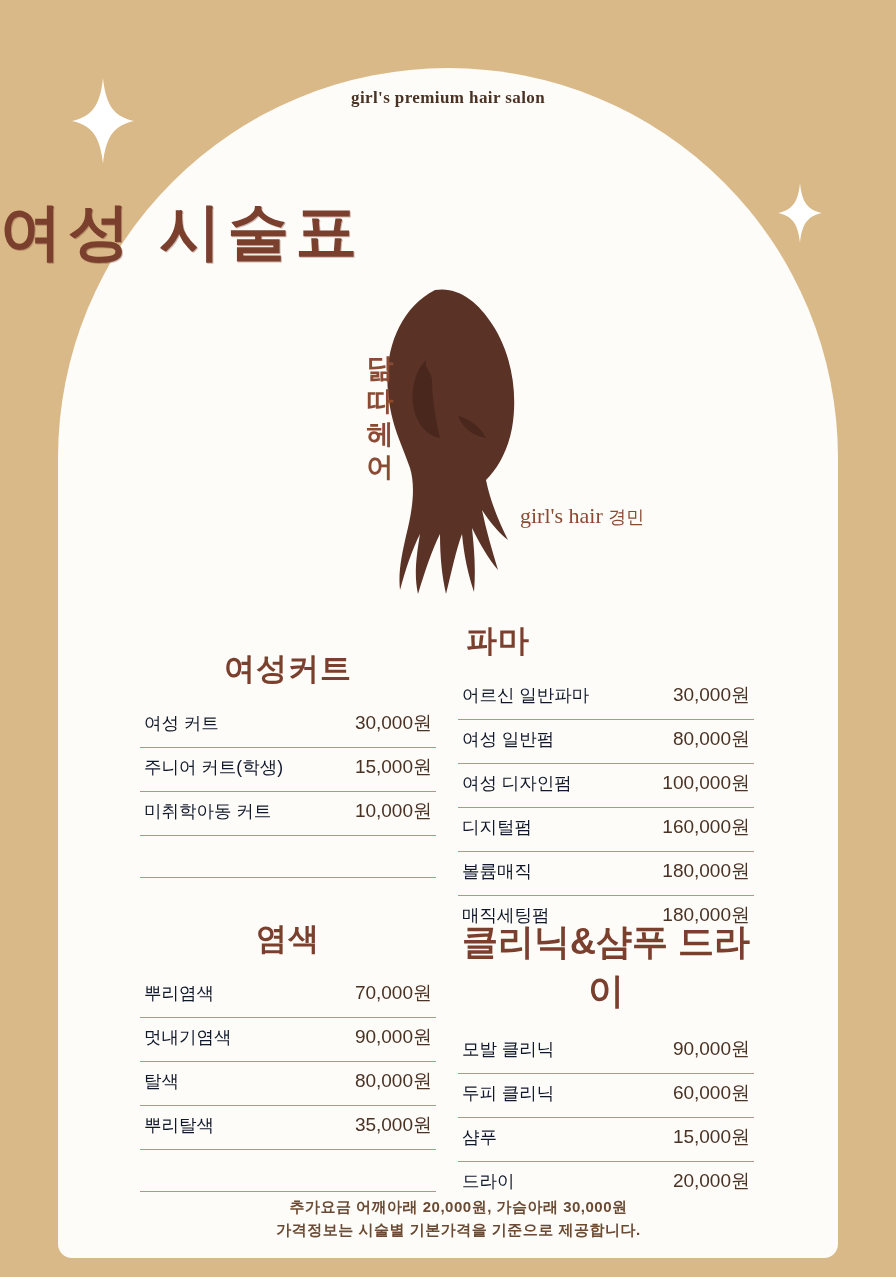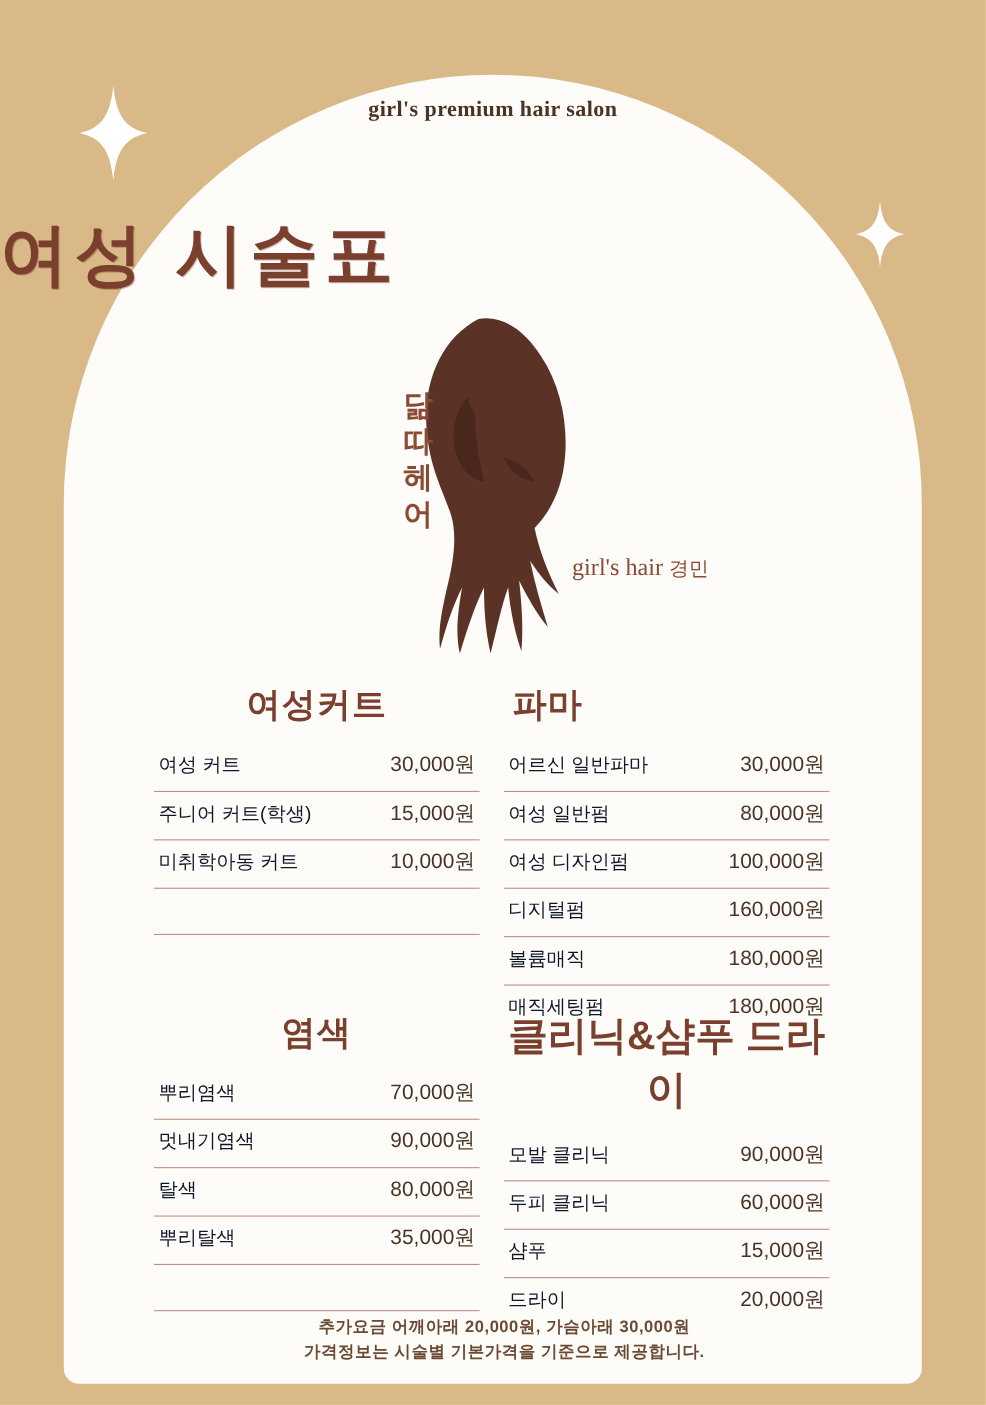--- a/index.html
+++ b/index.html
@@ -44,21 +44,21 @@
 
   
   .tagline {
     position: absolute;
     left: 0;
     right: 0;
     top: 88px;
     text-align: center;
     font-family: "Liberation Serif", serif;
     font-weight: bold;
-    font-size: 20px;
+    font-size: 17px;
     letter-spacing: 0.4px;
     color: #4a3224;
   }
 
   .main-title {
     position: absolute;
     left: 0;
     right: 0;
     top: 190px;
     font-family: "Liberation Sans", sans-serif;
@@ -116,21 +116,21 @@
   .sec-color { top: 918px; }
   .sec-clinic{ top: 918px; }
 
   .sec-title {
     font-family: "Liberation Sans", sans-serif;
     font-weight: bold;
     color: #7b3f2e;
     letter-spacing: 1px;
     margin-bottom: 14px;
   }
-  .sec-title.t-cut    { font-size: 31px; text-align: center; }
+  .sec-title.t-cut    { font-size: 31px; text-align: center; margin-top: 28px; }
   .sec-title.t-perm   { font-size: 31px; text-align: left; padding-left: 8px; }
   .sec-title.t-color  { font-size: 31px; text-align: center; }
   .sec-title.t-clinic { font-size: 36px; text-align: center; letter-spacing: 0px; }
 
   .row {
     display: flex;
     align-items: baseline;
     justify-content: space-between;
     border-bottom: 1.3px solid #c98b86;
     padding: 6px 4px 7px 4px;

